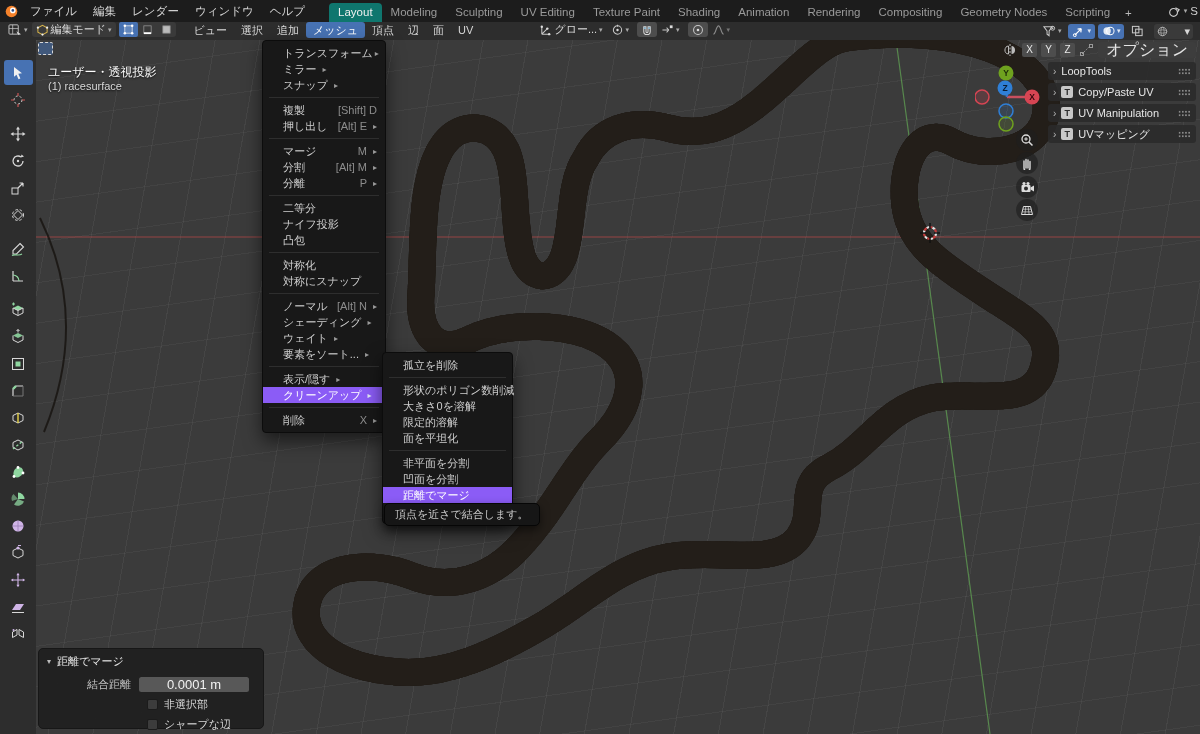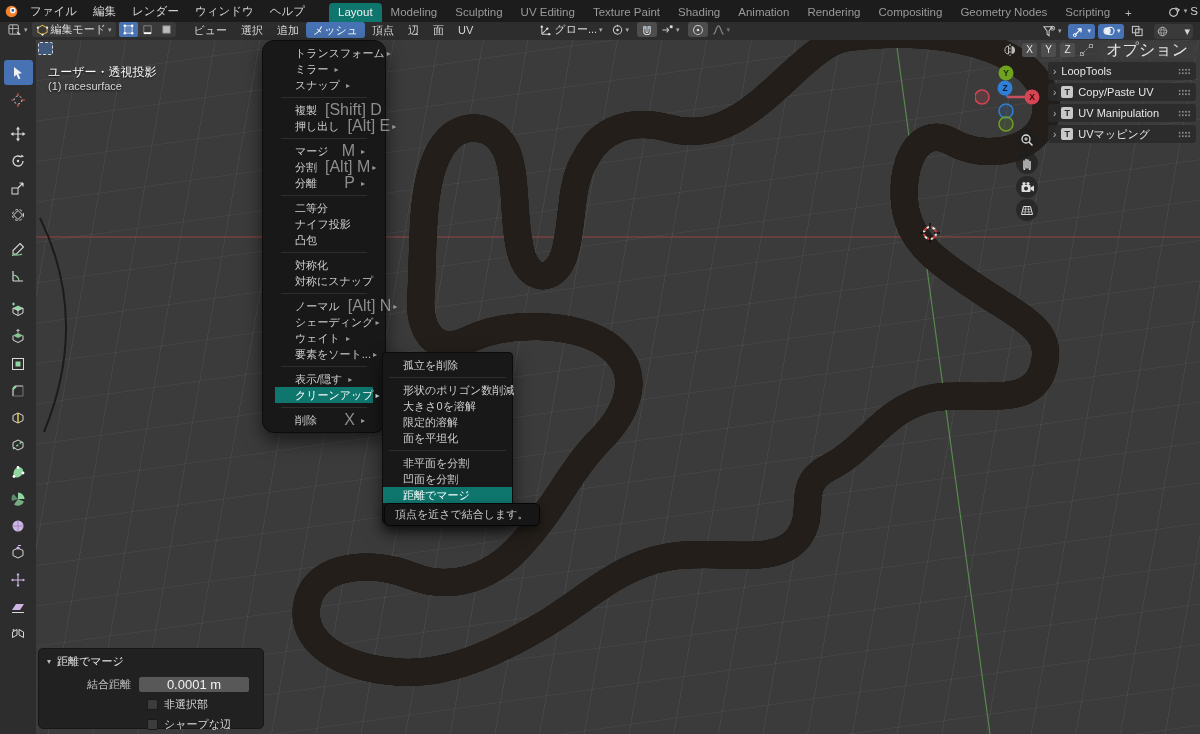--- a/index.html
+++ b/index.html
@@ -67,26 +67,26 @@
   .addon-ic { width:12px; height:12px; background:#c8c8c8; border-radius:2px; color:#2d2d2d; font-size:9px; font-weight:bold;
     display:flex; align-items:center; justify-content:center; }
 
   
   #gizmo { position:absolute; left:975px; top:56px; width:72px; height:76px; z-index:5; }
   .navbtn { position:absolute; left:1016px; width:22px; height:22px; border-radius:50%;
     background:rgba(30,30,30,.65); display:flex; align-items:center; justify-content:center; z-index:5; }
 
   
   #mesh-menu { position:absolute; left:262px; top:40px; width:124px; background:#181818; border:1px solid #0c0c0c;
-    border-radius:12px; padding:4px 12px; z-index:40; box-shadow:0 8px 18px rgba(0,0,0,.55); }
+    border-radius:4px; padding:4px 0; z-index:40; box-shadow:0 8px 18px rgba(0,0,0,.55); }
   .mrow { height:16px; display:flex; align-items:center; padding:0 8px 0 20px; font-size:11px; color:#cfcfcf; }
   .mrow .lbl { white-space:nowrap; }
-  .mrow .sc { margin-left:auto; color:#8d8d8d; font-size:16px; padding-left:8px; white-space:nowrap; }
+  .mrow .sc { margin-left:auto; color:#8d8d8d; font-size:11px; padding-left:8px; white-space:nowrap; }
   .mrow .arr { color:#9a9a9a; font-size:8px; width:8px; text-align:right; margin-left:2px; }
-  .mrow.hl { background:#0f766e; color:#ffffff; }
+  .mrow.hl { background:#8b5cf6; color:#ffffff; }
   .mrow.hl .arr { color:#dfe8f5; }
   .msep { height:1px; background:#2e2e2e; margin:4px 6px; }
 
   #cleanup-menu { position:absolute; left:382px; top:352px; width:131px; background:#181818; border:1px solid #0c0c0c;
     border-radius:4px; padding:4px 0; z-index:41; box-shadow:0 8px 18px rgba(0,0,0,.55); }
 
   
   #tooltip { position:absolute; left:384px; top:503px; z-index:50; background:#161616; border:1px solid #060606;
     border-radius:5px; padding:3px 10px; color:#c9c9c9; font-size:11px; box-shadow:0 4px 10px rgba(0,0,0,.5); }
 

